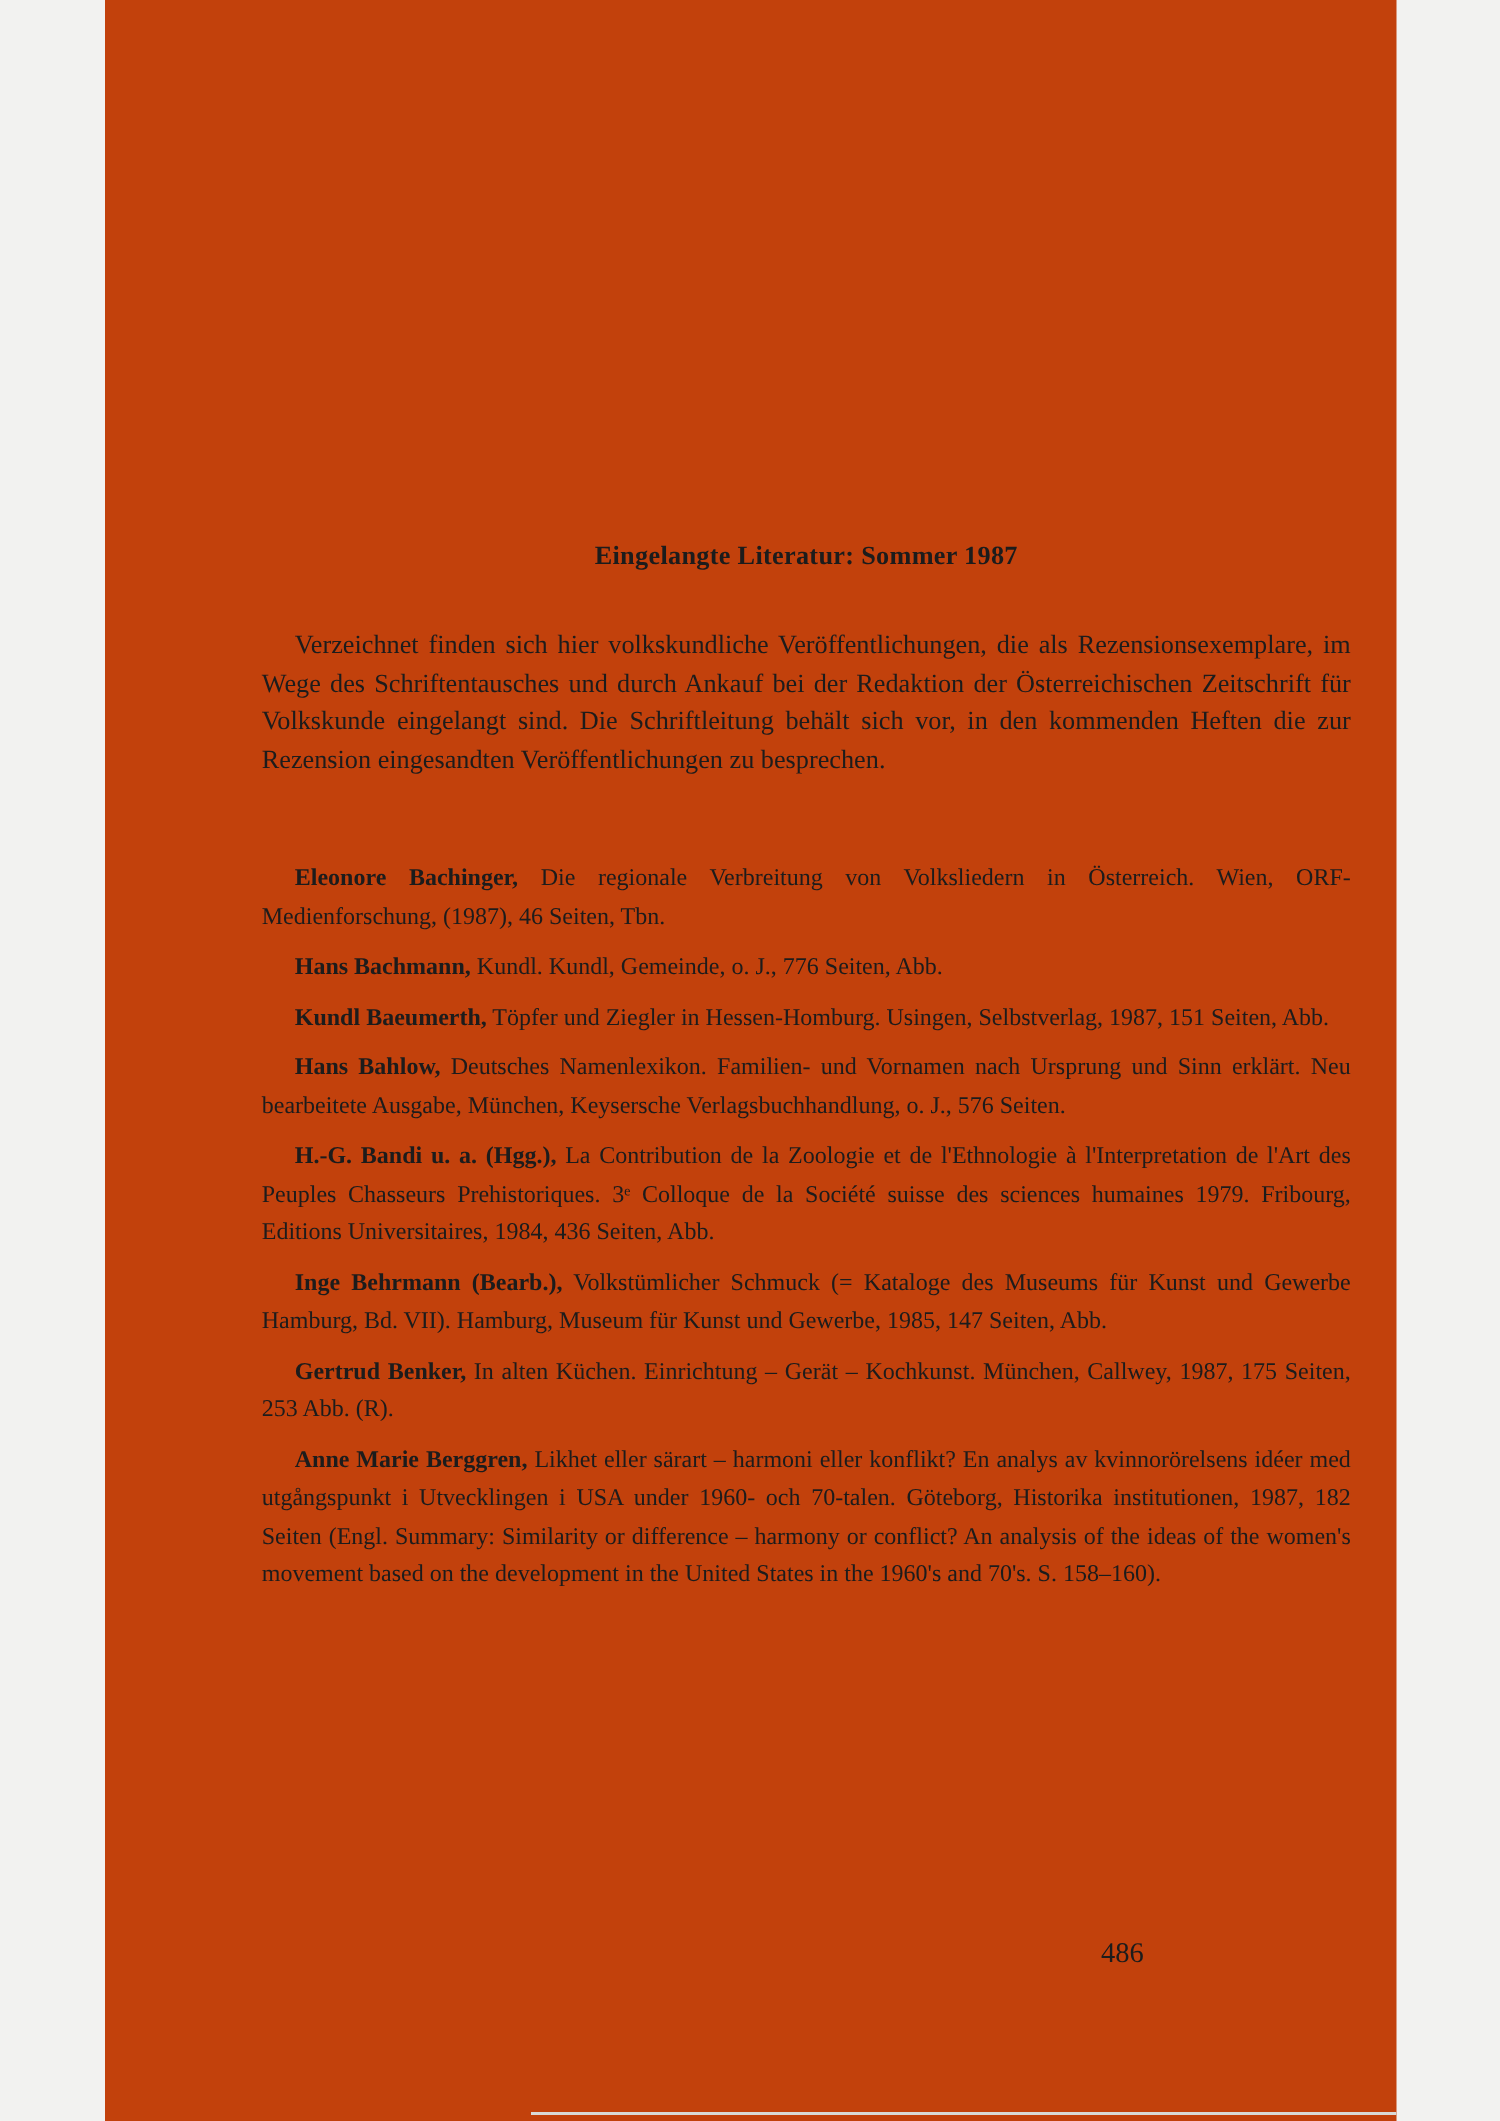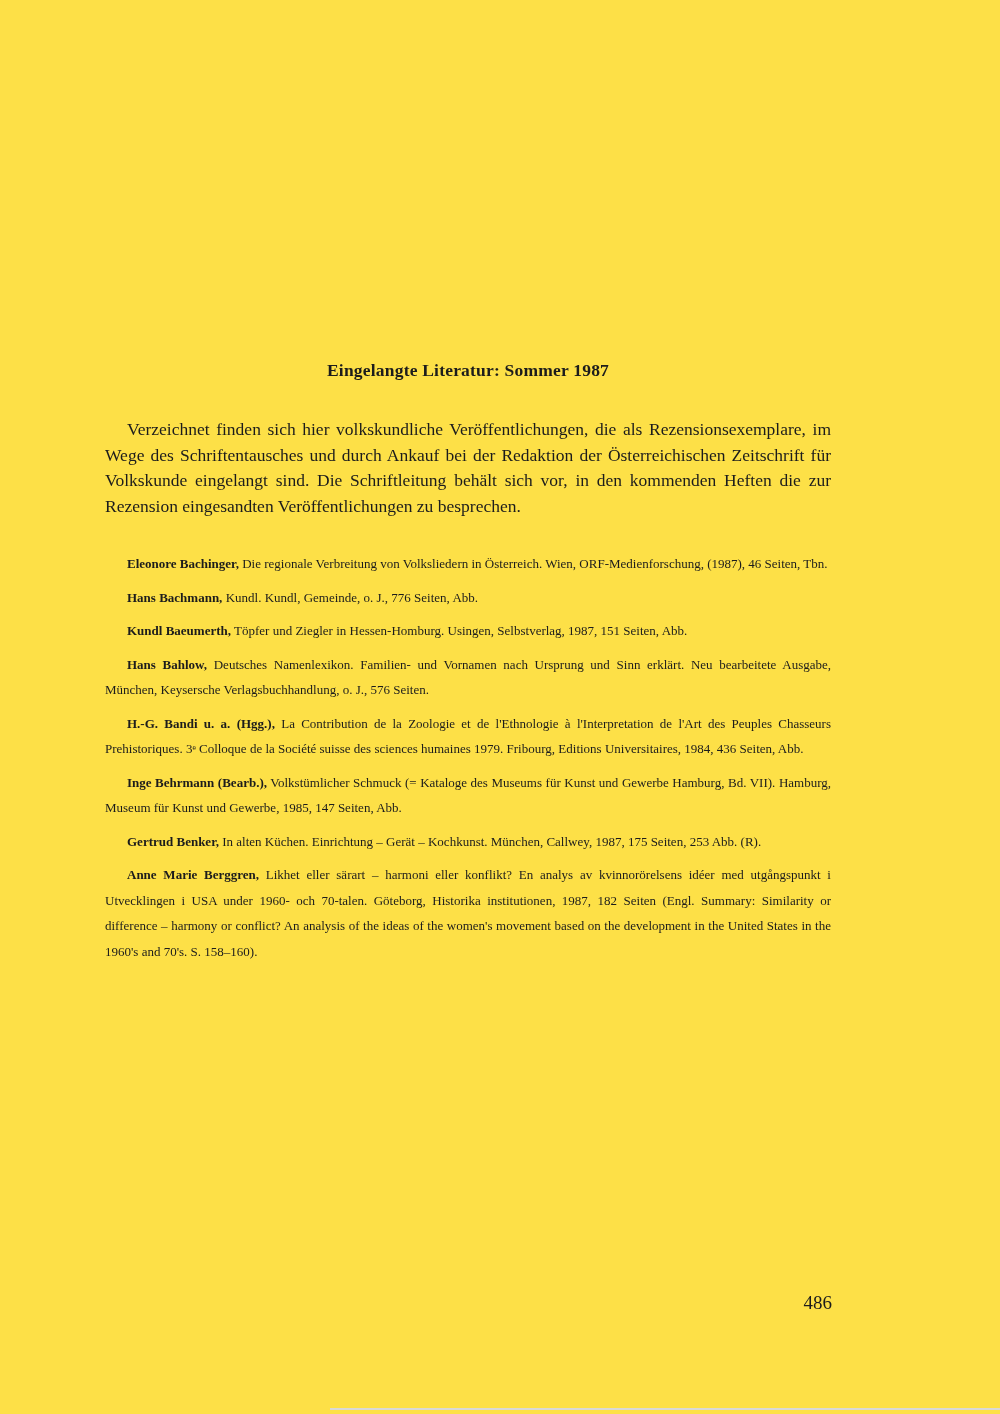--- a/index.html
+++ b/index.html
@@ -3,24 +3,24 @@
   <meta charset="utf-8">
   <style>
     html, body {
       margin: 0;
       padding: 0;
       background: #f2f2f0;
       font-family: "Liberation Serif", "DejaVu Serif", serif;
     }
     .page {
       position: relative;
-      width: 1000px;
+      width: 861px;
       height: 1414px;
       margin: 0 auto;
-      background: #fde047;
+      background: #c2410c;
       color: #1c1c1c;
       overflow: hidden;
     }
     .content {
       position: absolute;
       left: 105px;
       top: 360px;
       width: 726px;
     }
     .title {
@@ -28,24 +28,24 @@
       font-weight: bold;
       text-align: center;
       margin: 0 0 36px 0;
       letter-spacing: 0.2px;
     }
     .intro {
       font-size: 17.5px;
       line-height: 25.5px;
       text-align: justify;
       text-indent: 22px;
-      margin: 0 0 32px 0;
+      margin: 0 0 54px 0;
     }
     .entry {
-      font-size: 13px;
+      font-size: 16px;
       line-height: 25.5px;
       text-align: justify;
       text-indent: 22px;
       margin: 0 0 8px 0;
     }
     .entry .author {
       font-weight: bold;
     }
     .pageno {
       position: absolute;

